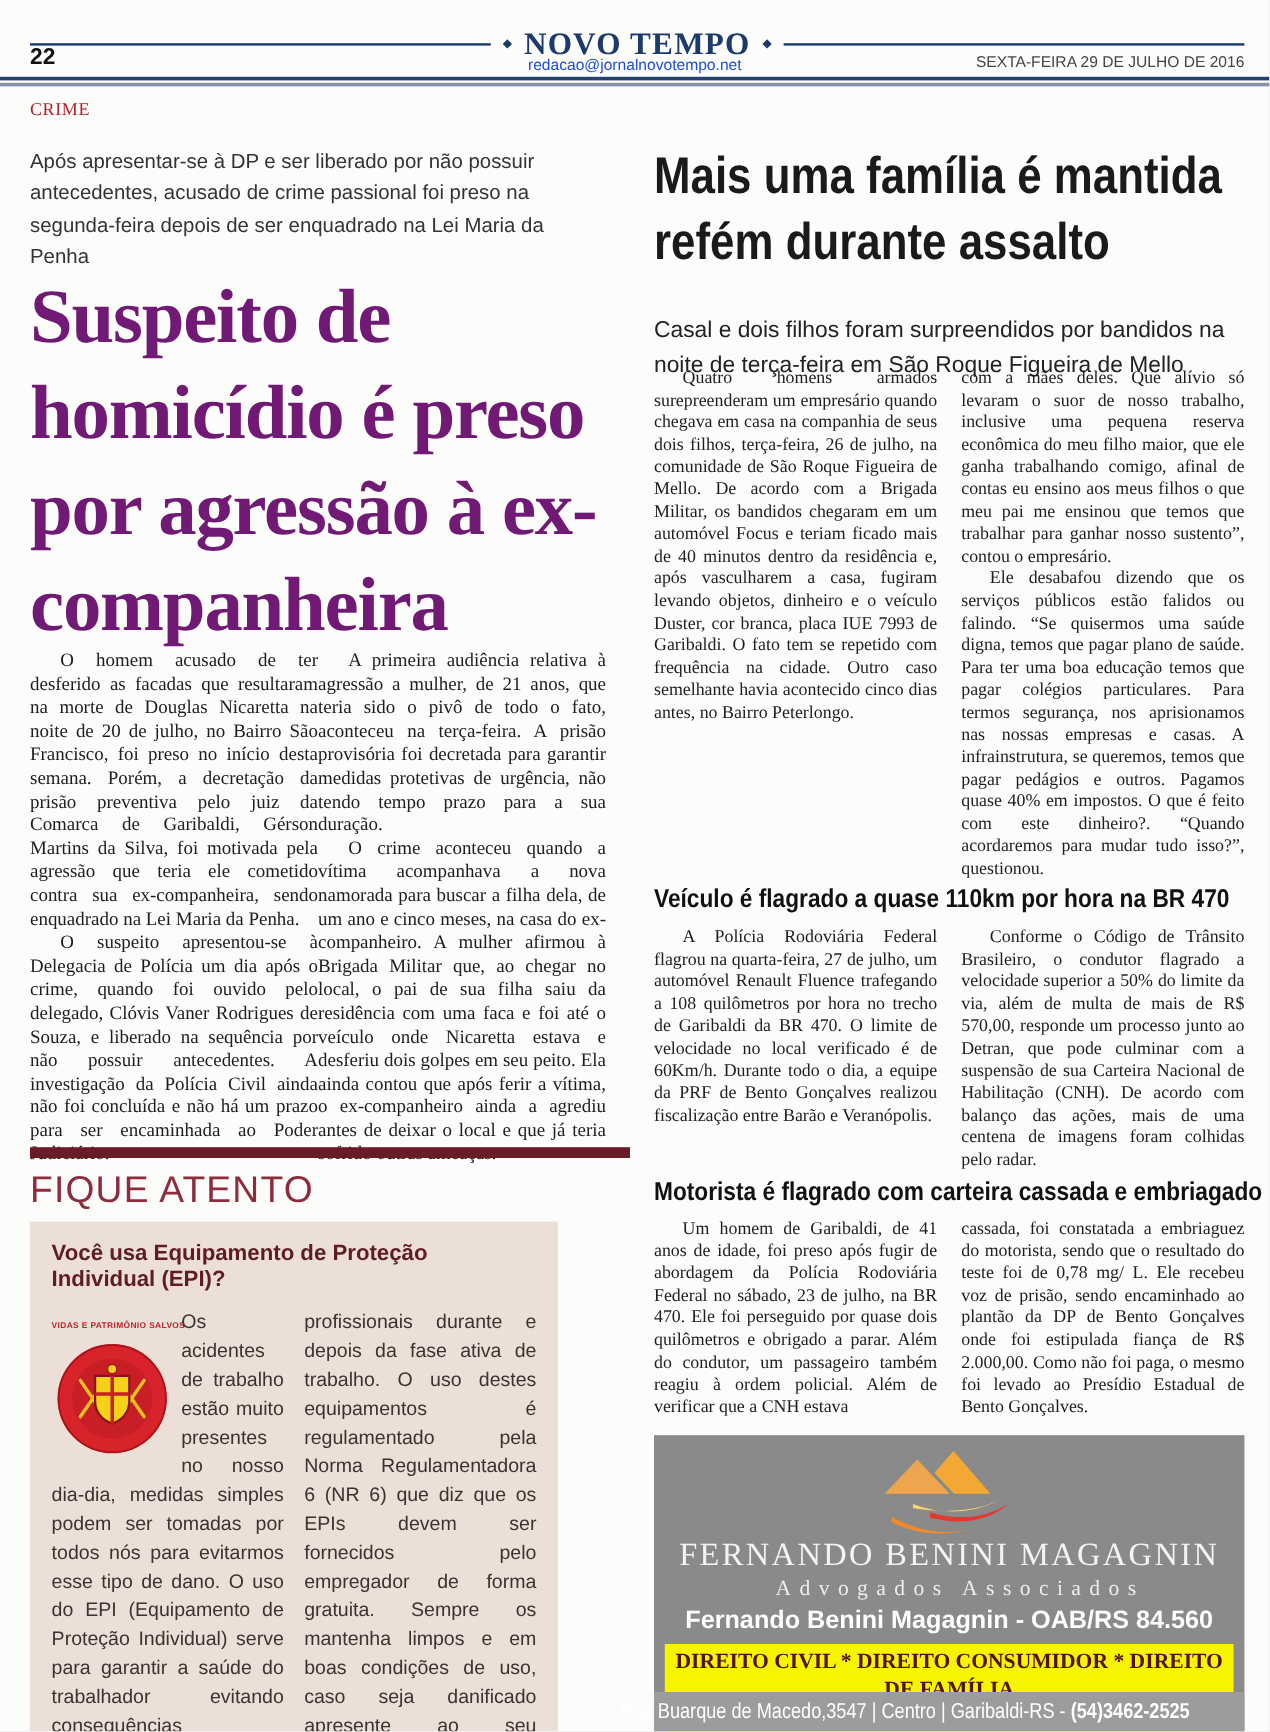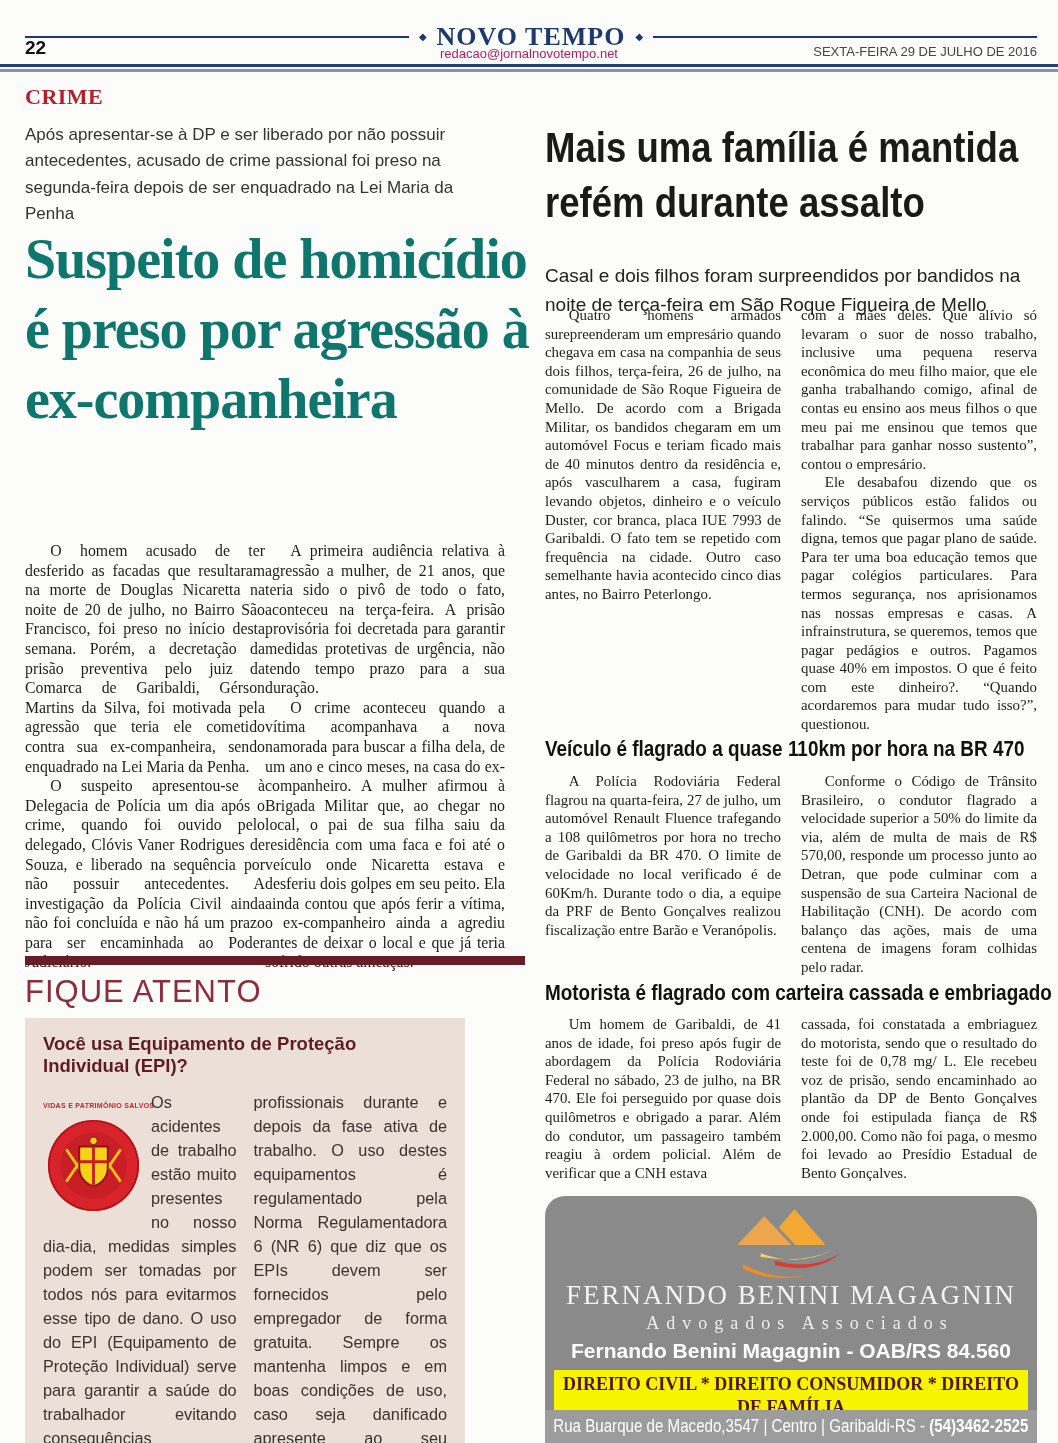--- a/index.html
+++ b/index.html
@@ -6,40 +6,40 @@
   .page{position:relative;width:1058px;height:1443px;background:#fcfcfb;margin:0 auto;
         font-family:"Liberation Sans",sans-serif;overflow:hidden;}
 
   
   .masthead-row{position:absolute;left:25px;right:21px;top:22px;display:flex;align-items:center;}
   .mast-line{flex:1;height:0;border-top:2px solid #1c3a6b;}
   .diamond{color:#1c3a6b;font-size:10px;margin:0 10px;line-height:1;}
   .mast-title{font-family:Liberation Serif, serif;font-weight:bold;color:#1c3a6b;
               font-size:26px;letter-spacing:1px;white-space:nowrap;}
   .page-num{position:absolute;left:25px;top:37px;font-weight:bold;font-size:19px;color:#111;}
-  .mast-email{position:absolute;left:0;right:0;top:46px;text-align:center;font-size:13px;color:#be185d;}
+  .mast-email{position:absolute;left:0;right:0;top:46px;text-align:center;font-size:13px;color:#1d4ed8;}
   .mast-date{position:absolute;right:21px;top:44px;font-size:13px;color:#444;}
   .rule-double{position:absolute;left:0;right:0;top:64px;}
   .rule-double .r1{height:3px;background:#24426f;}
   .rule-double .r2{height:3px;background:#8592a9;margin-top:2px;}
 
   
   .cols{display:flex;}
   .col{text-align:justify;color:#1d1d1d;font-family:"Liberation Serif",serif;}
   .col p{margin:0;}
   .indent{text-indent:1.6em;}
 
   
   .crime-label{position:absolute;left:25px;top:84px;font-family:"Liberation Serif",serif;
-               font-weight:bold;font-size:22px;color:#b51f2c;letter-spacing:.5px;}
+               font-weight:normal;font-size:15px;color:#b51f2c;letter-spacing:.5px;}
   .crime-lead{position:absolute;left:25px;top:122px;width:445px;font-size:17px;
               line-height:1.55;color:#333;}
   .crime-headline{position:absolute;left:25px;top:224px;width:505px;
-                  font-family:"Liberation Serif",serif;font-weight:bold;font-size:56px;
-                  line-height:1.25;letter-spacing:-1px;color:#0f766e;}
+                  font-family:"Liberation Serif",serif;font-weight:bold;font-size:64px;
+                  line-height:1.25;letter-spacing:-1px;color:#701a75;}
   .crime-body{position:absolute;left:25px;top:541px;width:500px;}
   .crime-body .col{width:240px;font-size:15.8px;line-height:19.6px;}
 
   
   .fa-bar{position:absolute;left:25px;top:956px;width:500px;height:9px;background:#6a1c26;}
   .fa-title{position:absolute;left:25px;top:974px;font-size:31px;color:#8c2c3c;letter-spacing:1px;}
   .fa-box{position:absolute;left:25px;top:1018px;width:440px;height:425px;background:#ebdfd7;
           box-sizing:border-box;padding:15px 18px;}
   .fa-heading{color:#5f1d22;font-weight:bold;font-size:18.5px;}
   .fa-cols{display:flex;gap:17px;margin-top:13px;}
@@ -59,32 +59,32 @@
   .sub-headline{position:absolute;left:545px;width:560px;font-weight:bold;font-size:21.5px;
                 color:#111;transform:scaleX(.88);transform-origin:left top;white-space:nowrap;}
   .speeding-head{top:737px;}
   .speeding-body{position:absolute;left:545px;top:772px;width:492px;gap:20px;}
   .speeding-body .col{width:236px;font-size:14.9px;line-height:18.6px;}
   .drunk-head{top:981px;}
   .drunk-body{position:absolute;left:545px;top:1015px;width:492px;gap:20px;}
   .drunk-body .col{width:236px;font-size:14.9px;line-height:18.6px;}
 
   
-  .ad{position:absolute;left:545px;top:1196px;width:492px;height:247px;background:#8a8a8a;border-radius:20px;}
+  .ad{position:absolute;left:545px;top:1196px;width:492px;height:247px;background:#8a8a8a;}
   .ad-logo{display:block;margin:4px auto 0;}
   .ad-firm{text-align:center;font-family:"Liberation Serif",serif;color:#f3f3f3;
            font-size:27px;letter-spacing:2px;margin-top:0;}
   .ad-sub{text-align:center;font-family:"Liberation Serif",serif;color:#eee;
           font-size:18px;letter-spacing:7px;margin-top:2px;margin-left:18px;}
   .ad-lawyer{text-align:center;color:#fff;font-weight:bold;font-size:21px;margin-top:5px;}
   .ad-yellow{margin:7px 9px 0;background:#f7f400;padding:3px 4px;text-align:center;
              font-family:"Liberation Serif",serif;font-weight:bold;font-size:18px;
              line-height:1.28;color:#531410;}
   .ad-address{position:absolute;left:0;right:0;bottom:0;height:33px;background:#9c9c9c;
-              display:flex;align-items:center;justify-content:center;}
+              display:flex;align-items:center;justify-content:flex-end;}
   .ad-address .inner{white-space:nowrap;color:#fff;font-size:18px;transform:scaleX(.84);}
   .ad-address b{font-weight:bold;}
 </style>
 </head>
 <body>
 
 <div class="page">
 
   <div class="masthead-row">
     <div class="mast-line"></div>

